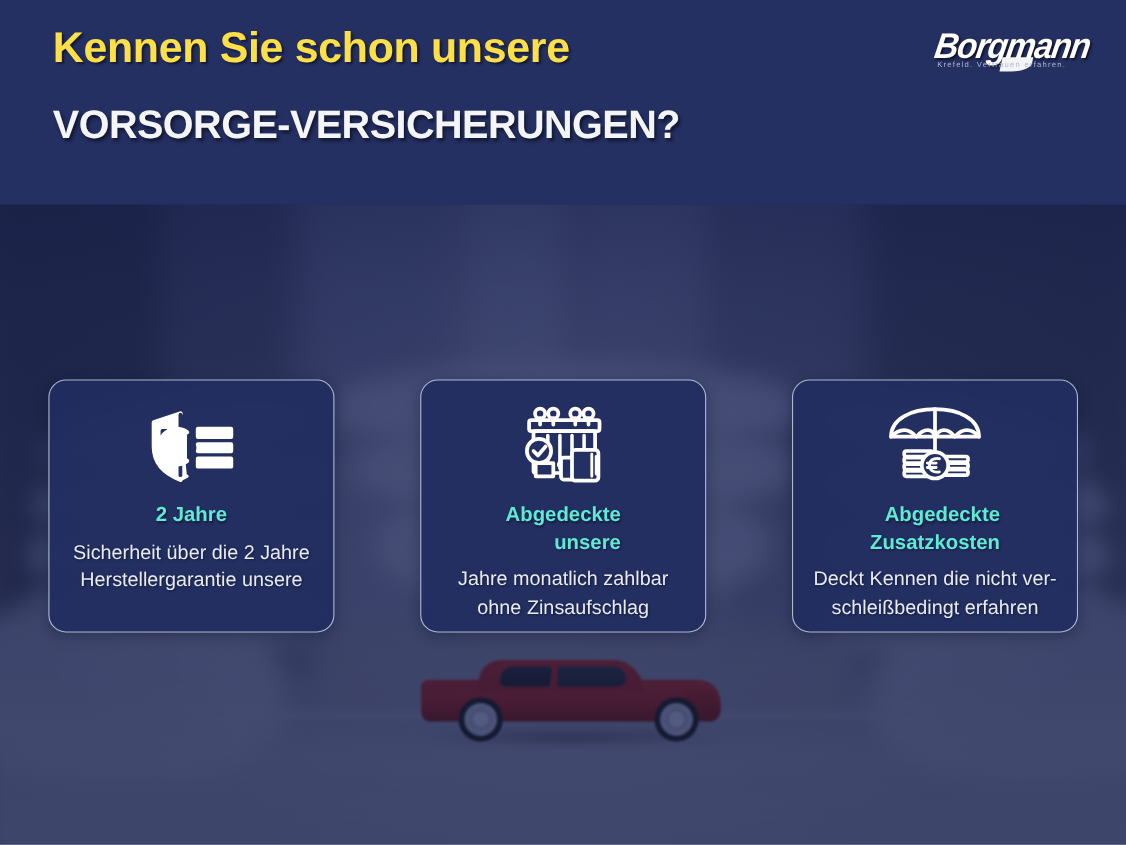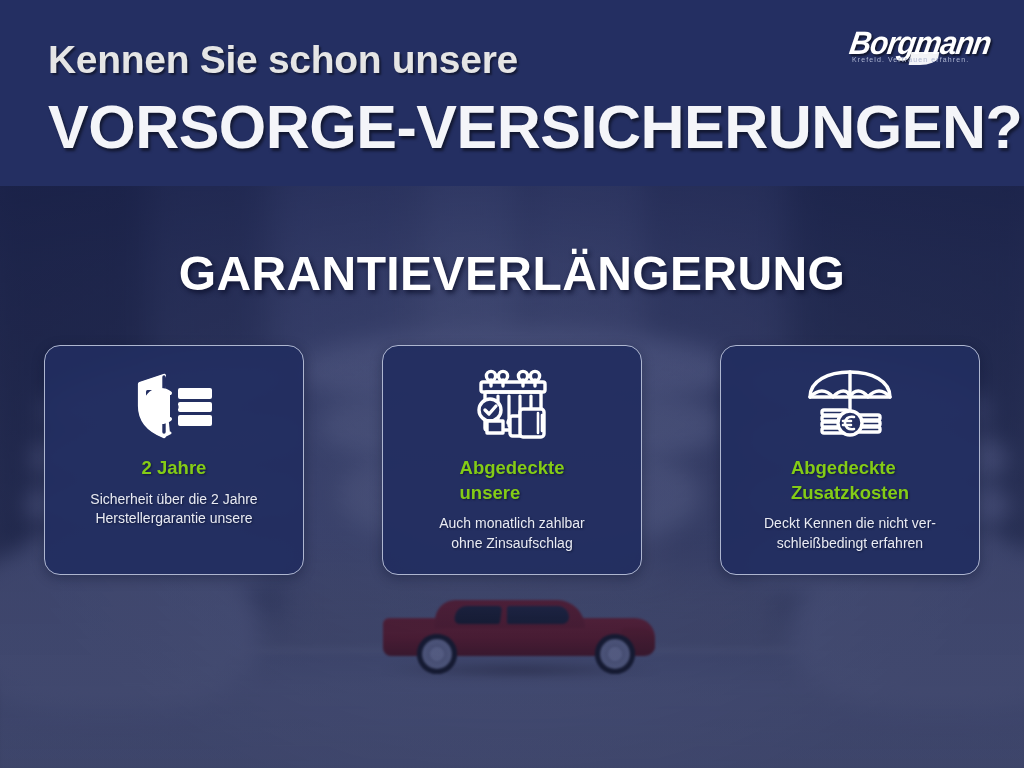--- a/index.html
+++ b/index.html
@@ -119,28 +119,27 @@
   }
 
   
   .header {
     position: absolute; left: 0; top: 0; width: 1024px; height: 186px;
     background: #242f62;
     z-index: 10;
   }
   .head-line1 {
     position: absolute; left: 48px; top: 22px;
-    font-size: 39px; font-weight: bold; color: #e5e5e5;
+    font-size: 39px; font-weight: bold; color: #fde047;
     letter-spacing: -0.3px;
     text-shadow: 2px 2px 2px rgba(0,0,0,.45);
-    margin-top: 16px;
   }
   .head-line2 {
     position: absolute; left: 48px; top: 92px;
-    font-size: 61px; font-weight: bold; color: #f4f5f9;
+    font-size: 36px; font-weight: bold; color: #f4f5f9;
     letter-spacing: -0.5px;
     text-shadow: 2px 3px 3px rgba(0,0,0,.5);
   }
 
   
   .logo { position: absolute; right: 28px; top: 26px; width: 146px; height: 46px; }
   .logo-word {
     position: absolute; left: 0; top: 0;
     font-size: 30px; font-weight: bold; font-style: italic;
     color: #ffffff; letter-spacing: -1.2px;
@@ -185,27 +184,27 @@
     border: 1.6px solid #aeb6d0;
     border-radius: 16px;
     display: flex; flex-direction: column; align-items: center;
     padding-top: 22px;
     box-shadow: 0 3px 12px rgba(10,14,40,.35);
   }
   .card-icon { width: 100px; height: 76px; display:flex; align-items:center; justify-content:center; }
   .card-icon svg { display:block; }
   .card-title {
     margin-top: 12px;
-    font-size: 18.5px; font-weight: bold; color: #84cc16;
-    text-align: left; line-height: 1.33;
+    font-size: 18.5px; font-weight: bold; color: #5eead4;
+    text-align: right; line-height: 1.33;
     text-shadow: 1px 1px 2px rgba(8,12,36,.6);
   }
   .card-desc {
     margin-top: 9px;
-    font-size: 14px; color: #e9ebf3;
+    font-size: 18px; color: #e9ebf3;
     text-align: center; line-height: 1.42;
     text-shadow: 1px 1px 2px rgba(8,12,36,.55);
     padding: 0 10px;
   }
 </style>
 </head>
 <body>
 
 <div id="stage">
 
@@ -257,21 +256,20 @@
     <div class="head-line1">Kennen Sie schon unsere</div>
     <div class="head-line2">VORSORGE-VERSICHERUNGEN?</div>
 
     <div class="logo">
       <div class="logo-word">Borgmann</div>
       <div class="logo-swoosh"></div>
       <div class="logo-sub">Krefeld.    Vertrauen erfahren.</div>
     </div>
   </div>
 
-  <div class="main-title">GARANTIEVERLÄNGERUNG</div>
 
   <div class="cards">
 
     <div class="card">
       <div class="card-icon">
         <svg width="96" height="72" viewBox="0 0 96 72" fill="none" stroke="#ffffff" stroke-width="4.2" stroke-linejoin="round" stroke-linecap="round">
           <path d="M38 6 L14 14 v22 c0 16 11 25 24 30 c2-1 4-2 6-3" fill="#ffffff" stroke="#ffffff" stroke-width="3"></path>
           <path d="M38 6 L14 14 v22 c0 16 11 25 24 30" fill="#ffffff"></path>
           <rect x="20" y="20" width="15" height="14" rx="1.5" fill="#242f62" stroke="none"></rect>
           <path d="M38 7 v55" stroke="#242f62" stroke-width="3.4"></path>
@@ -315,21 +313,21 @@
           <rect x="42" y="47" width="22" height="20" rx="2.5" fill="#242f62"></rect>
           <rect x="52" y="40" width="24" height="28" rx="3" fill="#242f62"></rect>
           <path d="M70 44 v20 M74 46 v16" stroke-width="2.6"></path>
         </svg>
       </div>
       <div class="card-title">
         <span>Abgedeckte</span><br>
         <span>unsere</span>
       </div>
       <div class="card-desc">
-        <span>Auch monatlich zahlbar</span><br>
+        <span>Jahre monatlich zahlbar</span><br>
         <span>ohne Zinsaufschlag</span>
       </div>
     </div>
 
     <div class="card">
       <div class="card-icon">
         <svg width="92" height="74" viewBox="0 0 92 74" fill="none" stroke="#ffffff" stroke-width="3.4" stroke-linejoin="round" stroke-linecap="round">
 
           <path d="M6 28 C6 12 24 3 46 3 C68 3 86 12 86 28 Z"></path>
           <path d="M6 28 C14 20 22 20 29 28 C36 20 44 20 46 28"></path>

